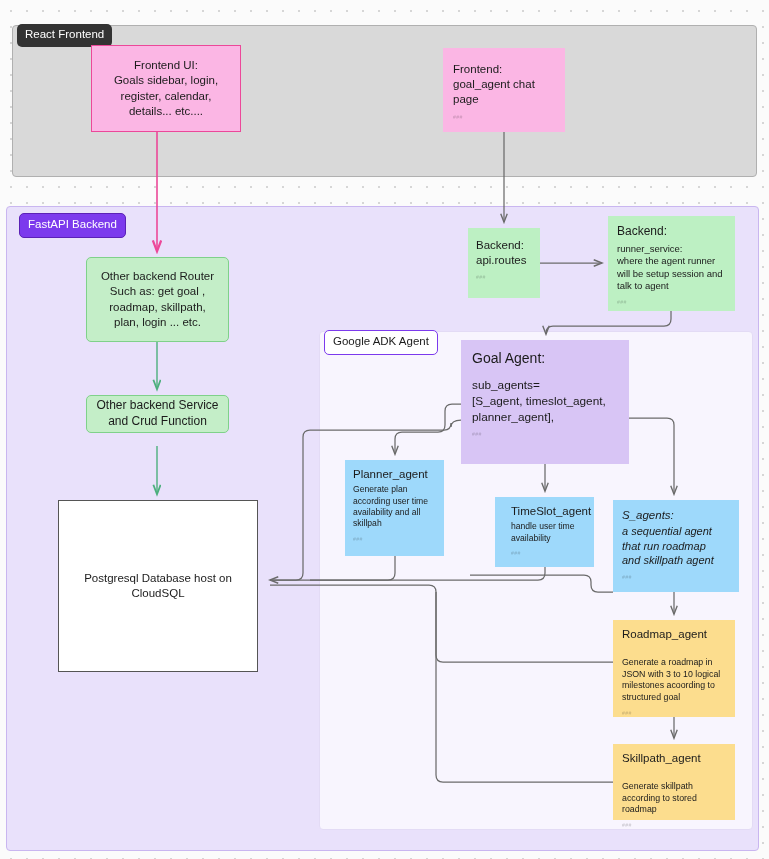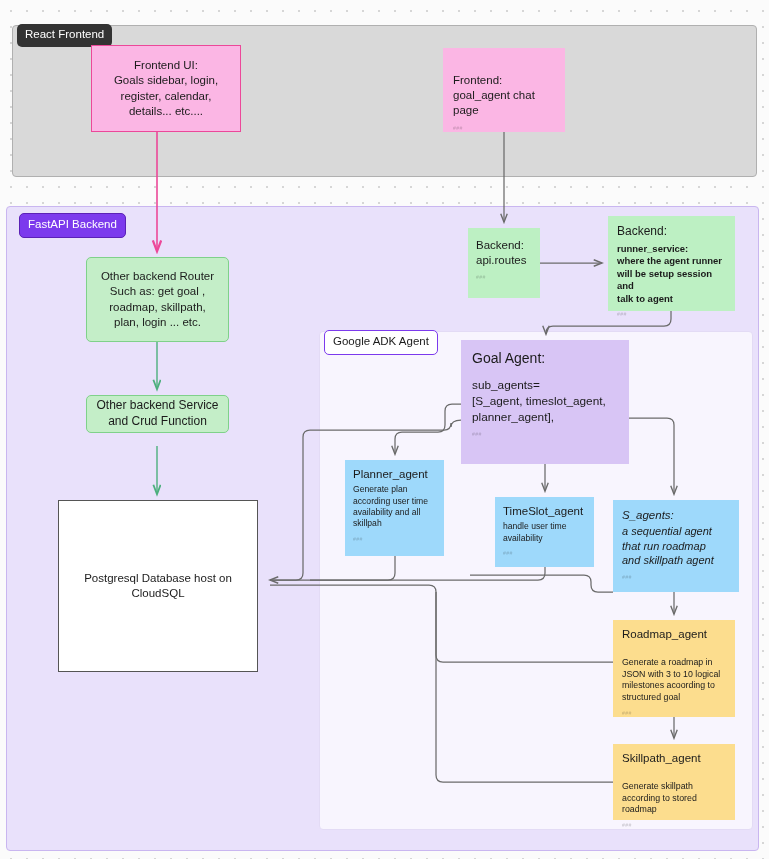--- a/index.html
+++ b/index.html
@@ -84,21 +84,21 @@
     left: 91px; top: 45px; width: 150px; height: 87px;
     background: #fbb6e4; border: 1.6px solid #ec4899;
     font-size: 11.5px; text-align: center;
     display: flex; align-items: center; justify-content: center;
     padding: 4px 7px;
   }
   #n-frontend-chat {
     left: 443px; top: 48px; width: 122px; height: 84px;
     background: #fbb6e4;
     font-size: 11.5px; text-align: left;
-    padding: 25px 10px 6px 10px;
+    padding: 14px 10px 6px 10px;
   }
 
   
   #n-router {
     left: 86px; top: 257px; width: 143px; height: 85px;
     background: #c4eec8; border: 1.4px solid #7fd18a;
     border-radius: 5px;
     font-size: 11.5px; text-align: center;
     display: flex; align-items: center; justify-content: center;
     padding: 4px 6px;
@@ -145,21 +145,21 @@
     left: 345px; top: 460px; width: 99px; height: 96px;
     background: #9ed9fb;
     padding: 7px 8px 4px 8px;
   }
   #n-planner .title { font-size: 11.5px; margin-bottom: 2px; }
   #n-planner .body  { font-size: 8.6px; }
 
   #n-timeslot {
     left: 495px; top: 497px; width: 99px; height: 70px;
     background: #9ed9fb;
-    padding: 7px 8px 4px 8px;
+    padding: 7px 8px 4px 16px;
   }
   #n-timeslot .title { font-size: 11.5px; margin-bottom: 2px; }
   #n-timeslot .body  { font-size: 8.6px; }
 
   #n-sagents {
     left: 613px; top: 500px; width: 126px; height: 92px;
     background: #9ed9fb;
     padding: 8px 8px 4px 9px;
     font-style: italic;
   }
@@ -286,21 +286,21 @@
   </div>
 
   <div class="node" id="n-api-routes">
     <span class="body" style="white-space: pre-line;">Backend:
 api.routes</span>
     <span class="ghost" style="white-space: pre-line;">###</span>
   </div>
 
   <div class="node" id="n-runner">
     <span class="title" style="white-space: pre-line;">Backend:</span>
-    <span class="body" style="white-space: pre-line; font-weight: bold;">runner_service:
+    <span class="body" style="white-space: pre-line;">runner_service:
 where the agent runner
 will be setup session and
 talk to agent</span>
     <span class="ghost" style="white-space: pre-line;">###</span>
   </div>
 
   <div class="node" id="n-goal">
     <span class="title" style="white-space: pre-line;">Goal Agent:</span>
     <span class="body" style="white-space: pre-line;">  sub_agents=
 [S_agent, timeslot_agent,

